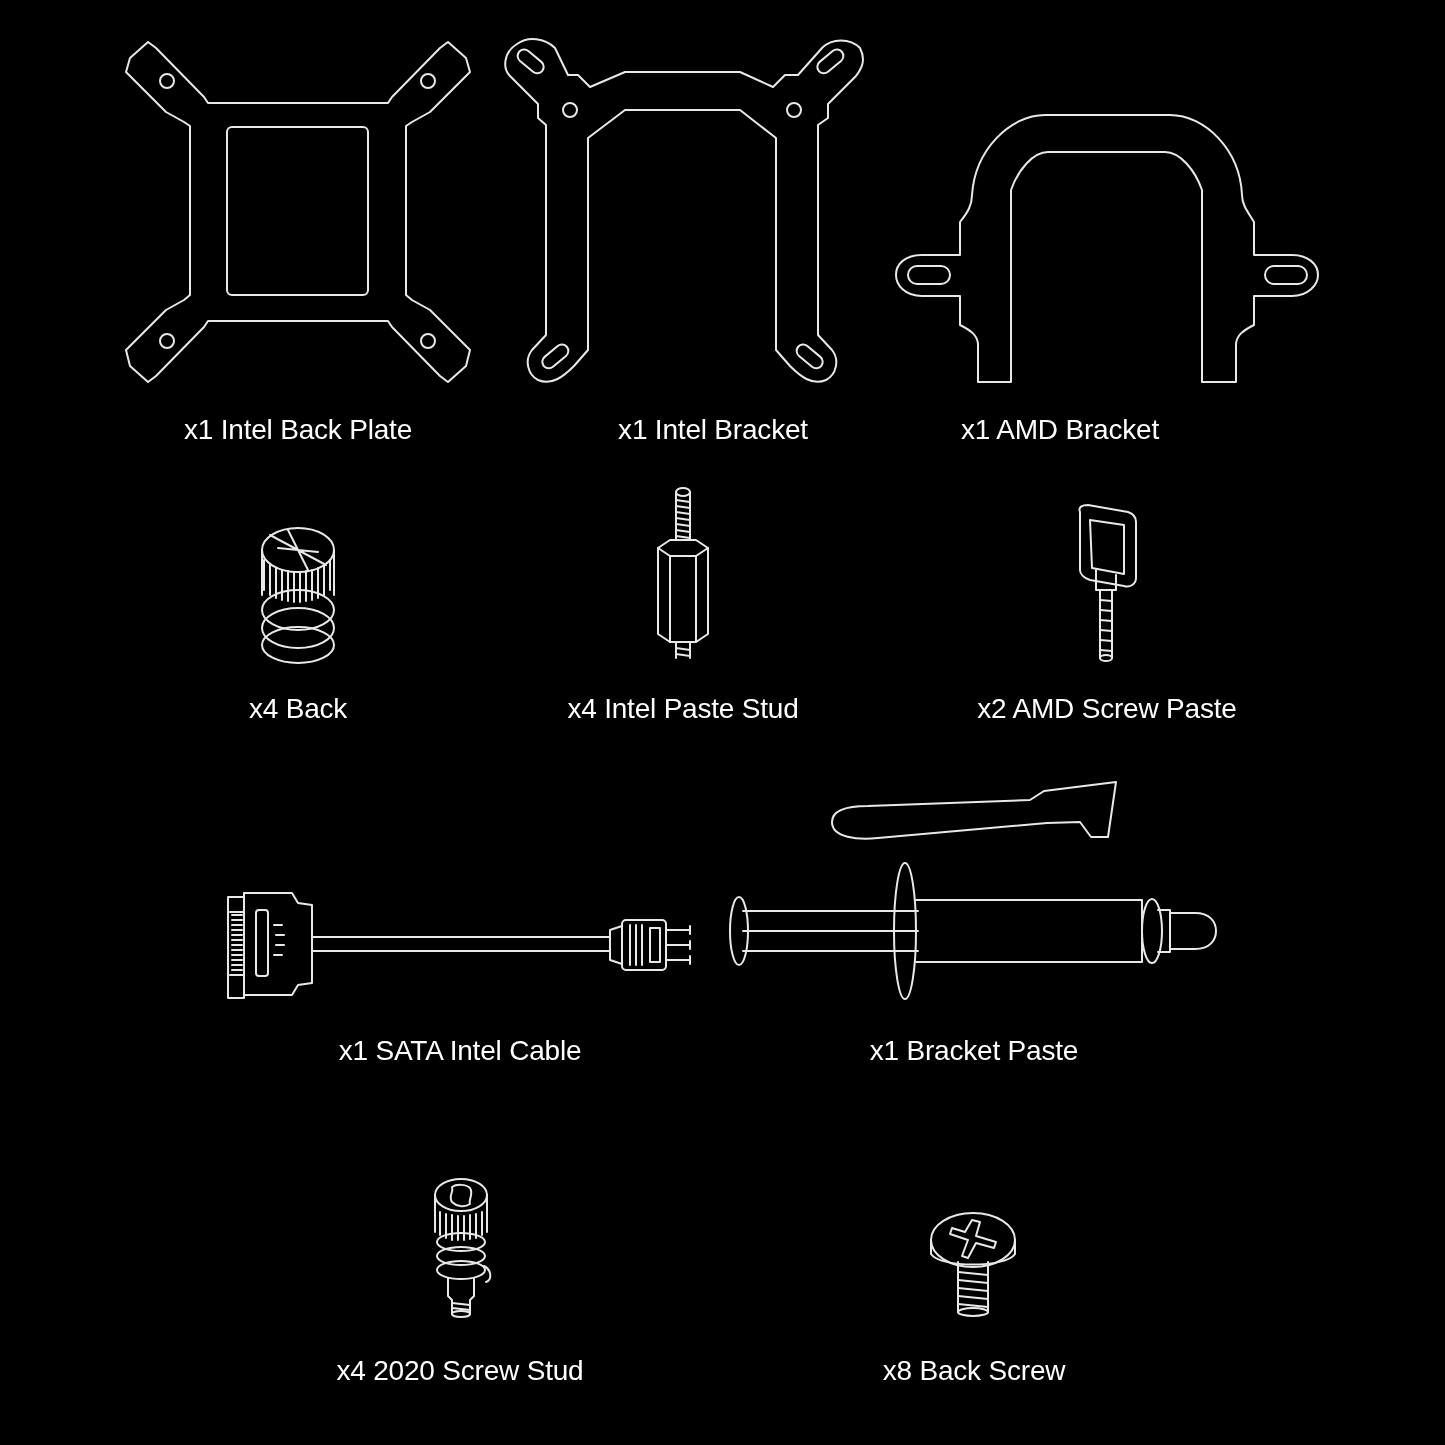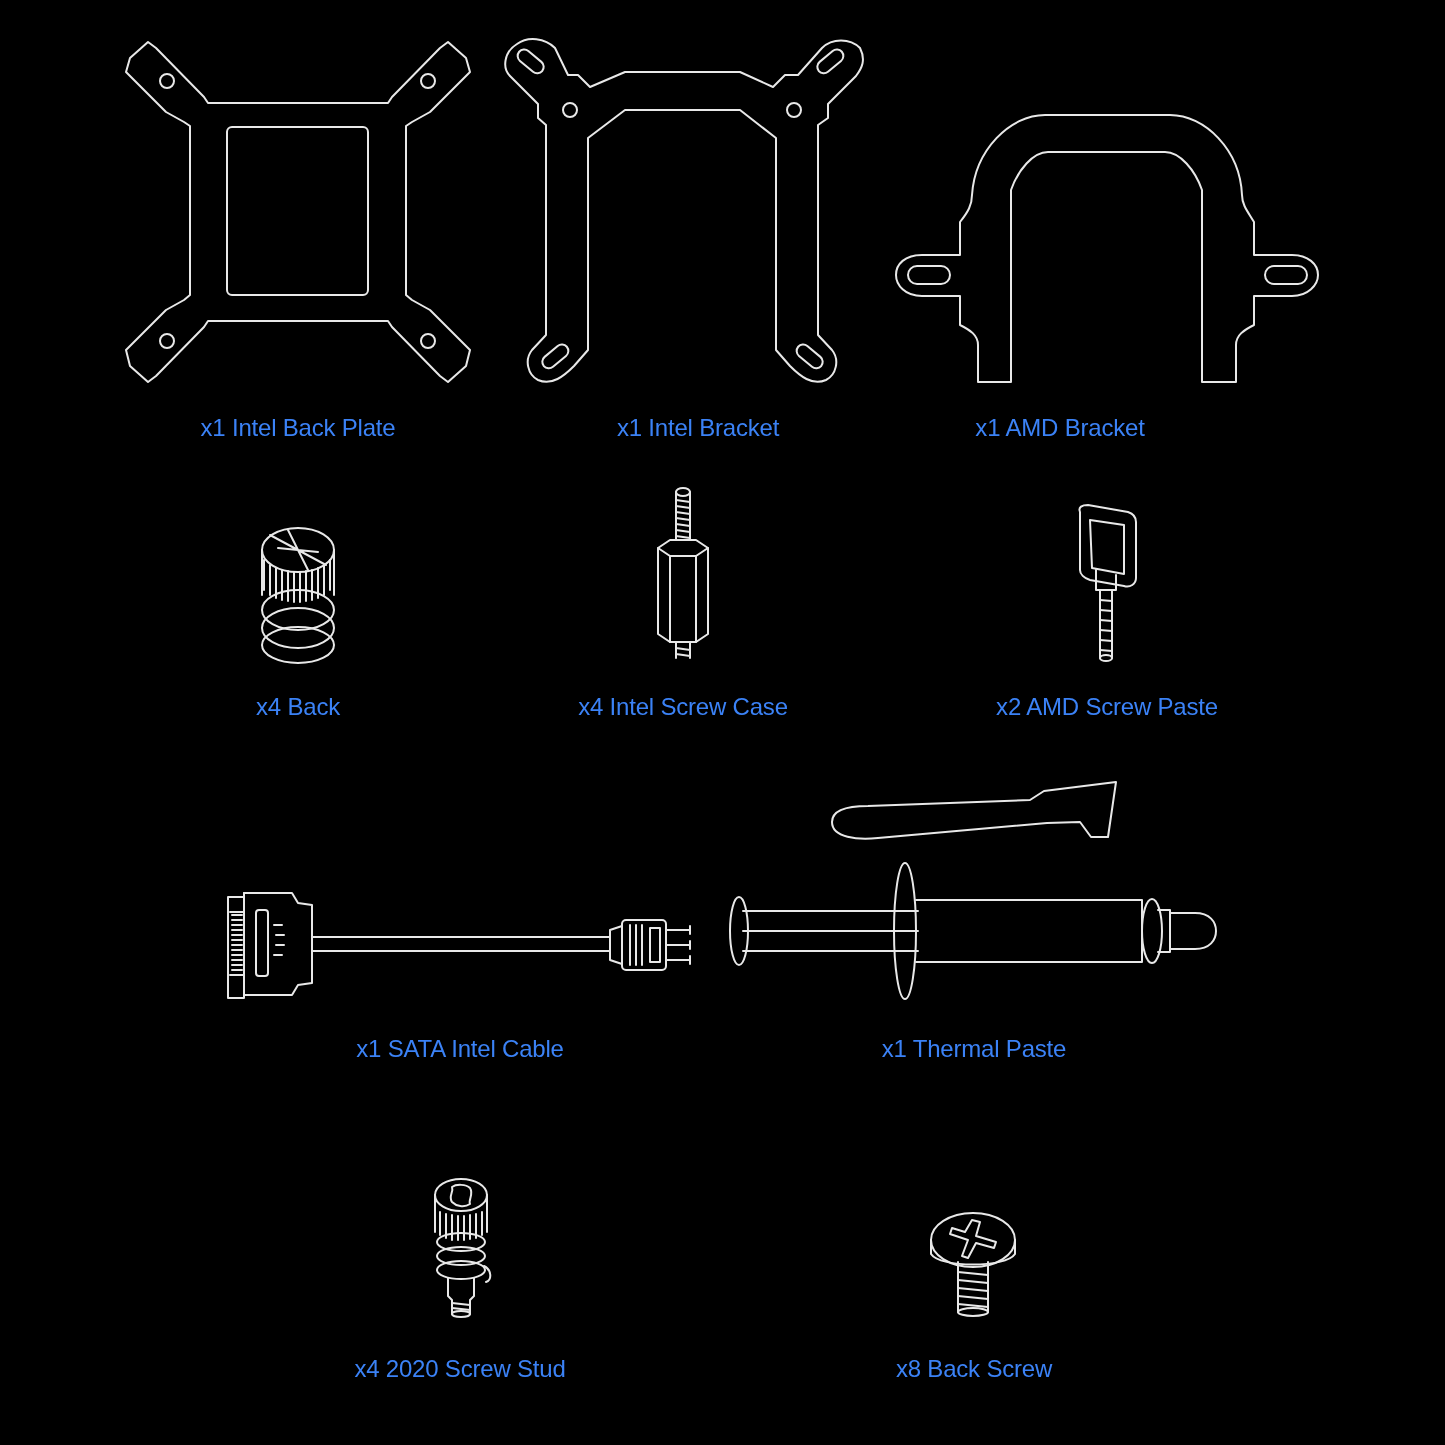--- a/index.html
+++ b/index.html
@@ -1,20 +1,20 @@
 <!DOCTYPE html>
 <html><head>
 <meta charset="utf-8">
 <style>
   html, body { margin:0; padding:0; background:#000; }
   body { width:1445px; height:1445px; position:relative; overflow:hidden;
          font-family:"Liberation Sans", "DejaVu Sans", sans-serif; color:#f2f2f2; }
   .item { position:absolute; }
   .label { position:absolute; transform:translateX(-50%); white-space:nowrap;
-           font-size:24px; color:#3b82f6; letter-spacing:-0.2px; }
+           font-size:28px; color:#ffffff; letter-spacing:-0.2px; }
   svg { position:absolute; overflow:visible; }
   svg * { fill:none; stroke:#e8e8e8; stroke-width:2; stroke-linejoin:round; stroke-linecap:round; }
 </style>
 </head>
 <body>
 
 <div class="item">
   <svg style="left:0;top:0" width="1445" height="400">
     <path d="M208,103 L388,103 L392,97 L440,48 L448,42 L466,58 L470,72 L430,112 L412,122 L406,126 L406,295 L412,300 L430,310 L470,350 L466,366 L448,382 L440,376 L392,327 L388,321 L208,321 L204,327 L156,376 L148,382 L130,366 L126,350 L166,310 L184,300 L190,295 L190,126 L184,122 L166,112 L126,72 L130,58 L148,42 L156,48 L204,97 Z"></path>
     <rect x="227" y="127" width="141" height="168" rx="5"></rect>
@@ -29,21 +29,21 @@
 <div class="item">
   <svg style="left:0;top:0" width="1445" height="400">
     <path d="M517,44 C528,36 545,38 555,48 L568,75 L578,75 L590,87 L625,72 L740,72 L773,87 L785,75 L798,75 L822,48 C832,38 850,38 860,48 C866,60 862,68 856,76 L828,104 L828,118 L818,125 L818,335 L832,350 C840,360 836,375 826,380 C812,386 800,376 790,366 L776,350 L776,138 L740,110 L625,110 L588,138 L588,350 L574,366 C564,376 552,386 538,380 C528,375 524,360 532,350 L546,335 L546,125 L538,118 L538,104 L510,76 C502,68 504,52 517,44 Z"></path>
     <rect x="516" y="55" width="30" height="13" rx="6.5" transform="rotate(40 531 61)"></rect>
     <rect x="815" y="55" width="30" height="13" rx="6.5" transform="rotate(-40 830 61)"></rect>
     <rect x="540" y="350" width="30" height="13" rx="6.5" transform="rotate(-40 555 356)"></rect>
     <rect x="795" y="350" width="30" height="13" rx="6.5" transform="rotate(40 810 356)"></rect>
     <circle cx="570" cy="110" r="7"></circle>
       <circle cx="794" cy="110" r="7"></circle>
   </svg>
-  <div class="label" style="left:698px;top:414px">x1 Intel Bracket</div>
+  <div class="label" style="left:713px;top:414px">x1 Intel Bracket</div>
 </div>
 
 <div class="item">
   <svg style="left:0;top:0" width="1445" height="400">
     <path d="M978,382 L978,345 C978,335 970,330 960,325 L960,296 L922,296 C905,296 896,285 896,275 C896,264 905,255 922,255 L960,255 L960,222 C968,212 972,205 972,195 C975,150 1010,115 1045,115 L1170,115 C1205,115 1240,150 1242,195 C1242,205 1248,212 1254,222 L1254,255 L1292,255 C1308,255 1318,264 1318,275 C1318,285 1308,296 1292,296 L1254,296 L1254,325 C1244,330 1236,335 1236,345 L1236,382 L1202,382 L1202,190 C1195,170 1180,152 1165,152 L1048,152 C1033,152 1018,170 1011,190 L1011,382 Z"></path>
     <rect x="908" y="266" width="42" height="18" rx="9"></rect>
     <rect x="1265" y="266" width="42" height="18" rx="9"></rect>
   </svg>
   <div class="label" style="left:1060px;top:414px">x1 AMD Bracket</div>
 </div>
@@ -63,21 +63,21 @@
 
 <div class="item">
   <svg style="left:0;top:0" width="1445" height="700">
     <path d="M676,492 L676,540 M690,492 L690,540"></path>
     <ellipse cx="683" cy="492" rx="7" ry="4"></ellipse>
     <path d="M676,500 L690,502 M676,506 L690,508 M676,512 L690,514 M676,518 L690,520 M676,524 L690,526 M676,530 L690,532 M676,536 L690,538" stroke-width="1.2"></path>
     <path d="M658,548 L670,540 L696,540 L708,548 L708,634 L696,642 L670,642 L658,634 Z"></path>
     <path d="M658,548 L670,556 L696,556 L708,548 M670,556 L670,642 M696,556 L696,642"></path>
     <path d="M676,642 L676,658 M690,642 L690,658 M676,648 L690,650 M676,654 L690,656" stroke-width="1.2"></path>
   </svg>
-  <div class="label" style="left:683px;top:693px">x4 Intel Screw Case</div>
+  <div class="label" style="left:683px;top:693px">x4 Intel Paste Stud</div>
 </div>
 
 <div class="item">
   <svg style="left:0;top:0" width="1445" height="700">
     <path d="M1080,512 C1078,507 1082,505 1088,505 L1128,512 C1134,514 1136,518 1136,522 L1136,578 C1136,584 1130,588 1124,586 L1090,580 C1084,578 1080,574 1080,570 Z"></path>
     <path d="M1090,520 L1124,525 L1124,574 L1092,568 Z"></path>
     <path d="M1096,570 L1096,590 L1116,590 L1116,575"></path>
     <path d="M1100,590 L1100,658 M1112,590 L1112,658"></path>
     <ellipse cx="1106" cy="658" rx="6" ry="3"></ellipse>
     <path d="M1100,600 L1112,601 M1100,610 L1112,611 M1100,620 L1112,621 M1100,630 L1112,631 M1100,640 L1112,641 M1100,650 L1112,651" stroke-width="1"></path>
@@ -105,21 +105,21 @@
 <div class="item">
   <svg style="left:0;top:0" width="1445" height="1040">
     <path d="M868,806 L1030,800 L1044,791 L1116,782 L1108,837 L1091,837 L1080,822 L1047,823 L878,838 C858,840 832,838 832,822 C832,810 848,806 868,806 Z"></path>
     <ellipse cx="739" cy="931" rx="9" ry="34"></ellipse>
     <path d="M743,911 L918,911 M743,931 L918,931 M743,951 L918,951"></path>
     <ellipse cx="905" cy="931" rx="11" ry="68"></ellipse>
     <path d="M916,900 L1142,900 L1142,962 L916,962"></path>
     <ellipse cx="1152" cy="931" rx="10" ry="32"></ellipse>
     <path d="M1158,910 L1170,910 L1170,952 L1158,952 M1170,913 L1195,913 C1210,913 1216,922 1216,931 C1216,940 1210,949 1195,949 L1170,949"></path>
   </svg>
-  <div class="label" style="left:974px;top:1035px">x1 Thermal Paste</div>
+  <div class="label" style="left:974px;top:1035px">x1 Bracket Paste</div>
 </div>
 
 <div class="item">
   <svg style="left:0;top:0" width="1445" height="1360">
     <ellipse cx="461" cy="1195" rx="26" ry="16"></ellipse>
     <path d="M452,1187 C456,1184 466,1184 470,1188 C474,1194 468,1200 470,1204 C464,1208 456,1206 452,1202 C448,1196 454,1192 452,1187 Z" stroke-width="1.3"></path>
     <path d="M435,1195 L435,1232 M487,1195 L487,1232"></path>
     <path d="M440,1212 L440,1235 M446,1214 L446,1238 M452,1215 L452,1240 M458,1216 L458,1240 M464,1216 L464,1240 M470,1215 L470,1239 M476,1214 L476,1238 M482,1212 L482,1235" stroke-width="1"></path>
     <ellipse cx="461" cy="1242" rx="24" ry="9"></ellipse>
     <ellipse cx="461" cy="1256" rx="24" ry="9"></ellipse>

